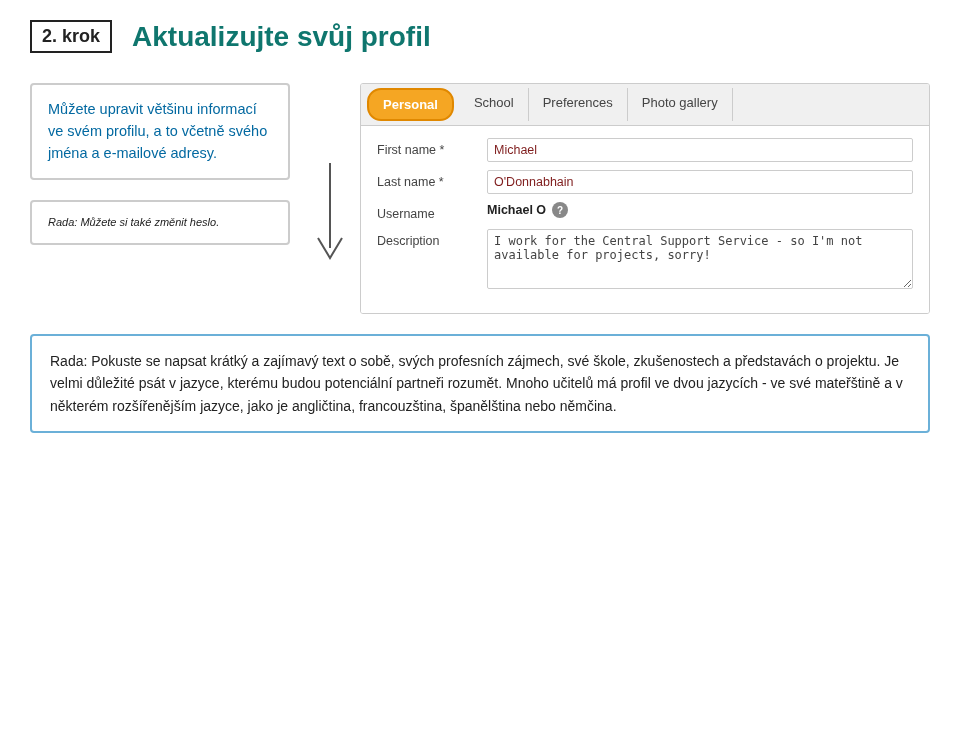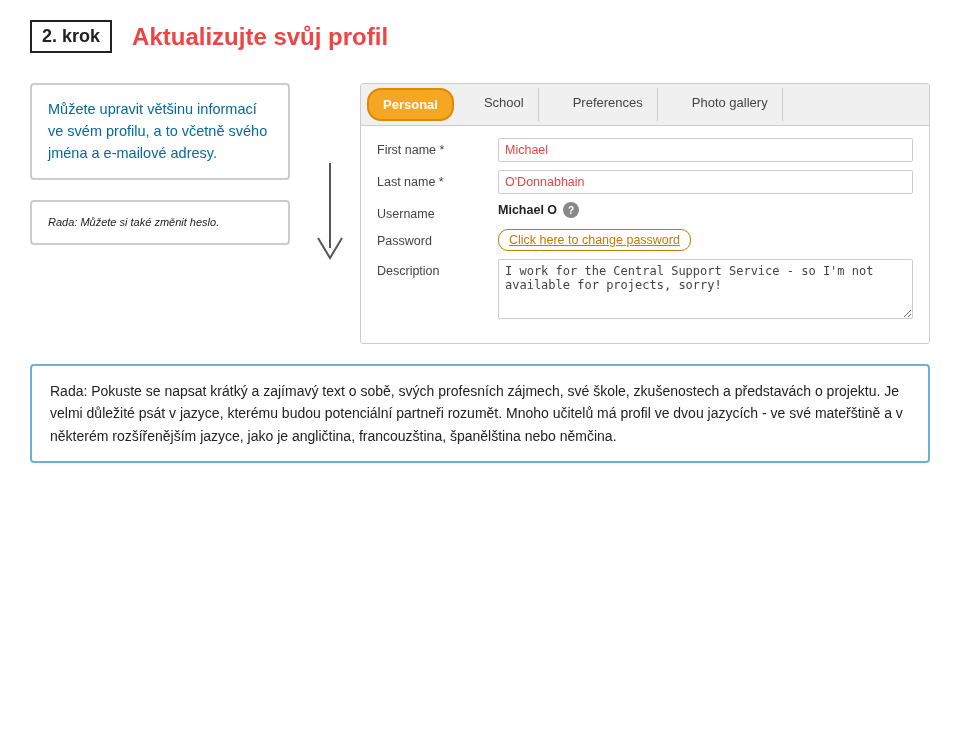--- a/index.html
+++ b/index.html
@@ -20,23 +20,23 @@
     }
     .step-box {
       border: 2.5px solid #222;
       padding: 4px 10px;
       font-size: 18px;
       font-weight: bold;
       margin-right: 20px;
       white-space: nowrap;
     }
     .step-title {
-      font-size: 24px;
-      font-weight: bold;
-      color: #ef4444;
+      font-size: 28px;
+      font-weight: bold;
+      color: #0f766e;
     }
 
     
     .main-content {
       display: flex;
       gap: 0;
       margin-bottom: 20px;
     }
 
     
@@ -106,51 +106,50 @@
       background: #f5a623;
       color: #fff;
       font-weight: bold;
       border-radius: 14px;
       margin: 4px 6px;
       border: 2px solid #e08800;
       border-right: 2px solid #e08800;
     }
     .tab:not(.active) {
       background: #f0f0f0;
-      margin: 4px 10px;
+      margin: 4px 0;
     }
 
     
     .form-area {
       background: #fff;
       padding: 12px 16px;
     }
     .form-row {
       display: flex;
       align-items: flex-start;
       margin-bottom: 8px;
-      gap: 11px;
     }
     .form-label {
       width: 110px;
       font-size: 12.5px;
       color: #444;
       padding-top: 5px;
       flex-shrink: 0;
     }
     .form-field-wrap {
       flex: 1;
     }
     .form-input {
       width: 100%;
       border: 1px solid #ccc;
       border-radius: 2px;
       padding: 4px 6px;
       font-size: 12.5px;
-      color: #ef4444;
+      color: #7f1d1d;
       background: #fff;
     }
 
     .username-row {
       display: flex;
       align-items: center;
       gap: 6px;
     }
     .username-value {
       font-size: 12.5px;
@@ -260,26 +259,20 @@
       <div class="form-row">
         <div class="form-label">Username</div>
         <div class="form-field-wrap">
           <div class="username-row">
             <span class="username-value">Michael O</span>
             <span class="help-icon">?</span>
           </div>
         </div>
       </div>
 
-      <div class="form-row">
-        <div class="form-label">Password</div>
-        <div class="form-field-wrap">
-          <span class="change-password-link">Click here to change password</span>
-        </div>
-      </div>
 
       <div class="form-row">
         <div class="form-label">Description</div>
         <div class="form-field-wrap">
           <textarea class="description-textarea" style="">I work for the Central Support Service - so I'm not available for projects, sorry!</textarea>
         </div>
       </div>
 
     </div>
   </div>

